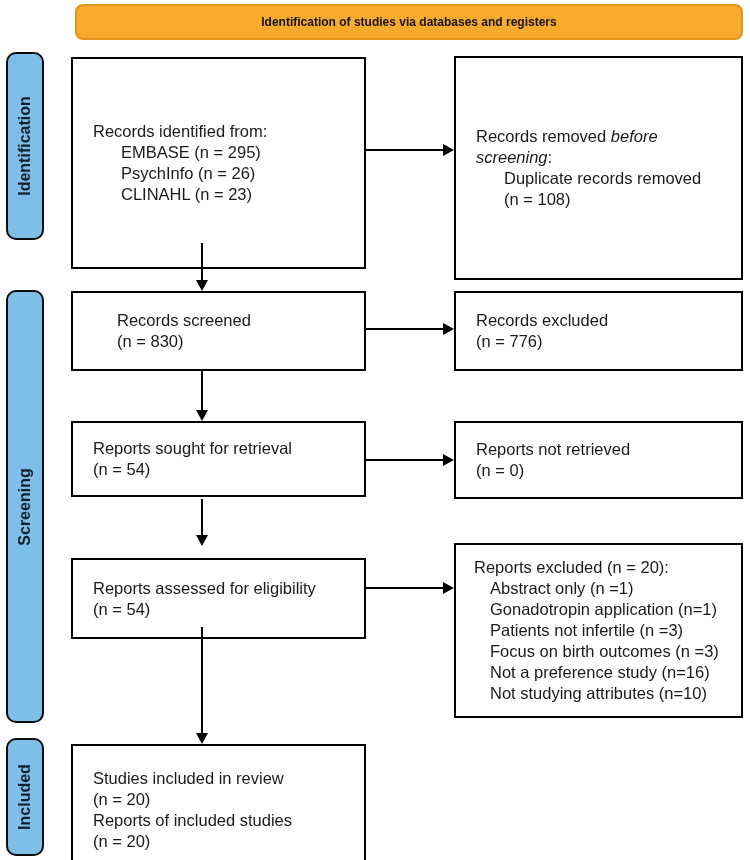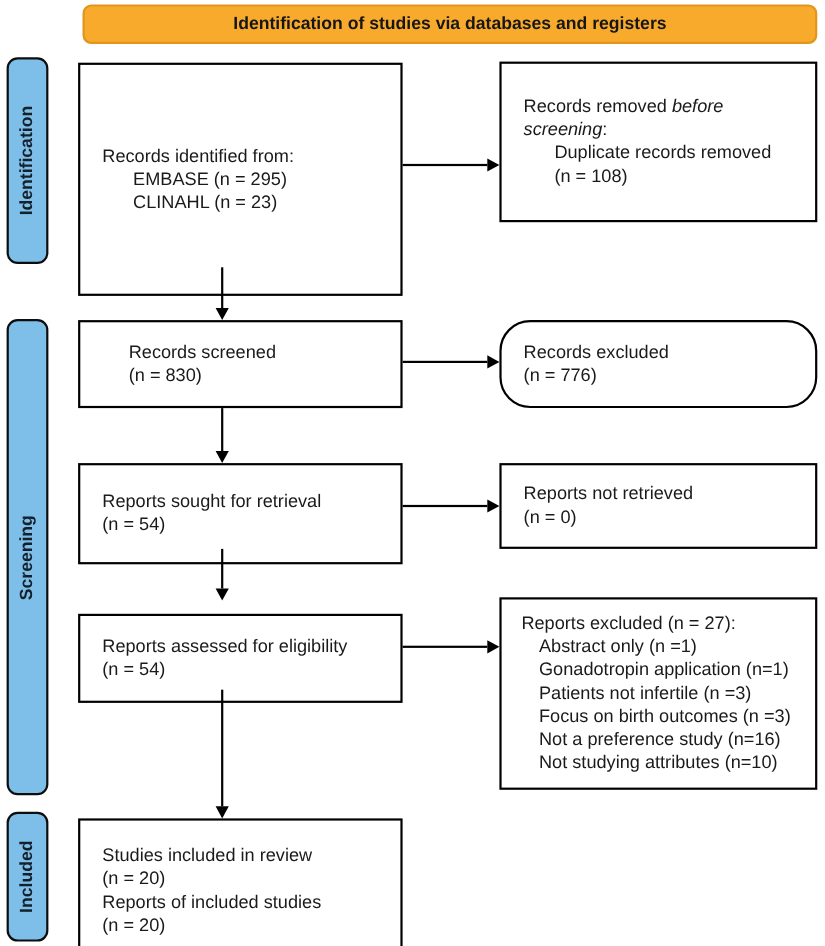--- a/index.html
+++ b/index.html
@@ -16,21 +16,21 @@
   
   .banner {
     position: absolute;
     left: 75px; top: 4px;
     width: 668px; height: 36px;
     background: #F8AA2D;
     border: 2px solid #E2951B;
     border-radius: 8px;
     box-sizing: border-box;
     display: flex; align-items: center; justify-content: center;
-    font-weight: bold; font-size: 16px;
+    font-weight: bold; font-size: 12px;
     color: #161616;
   }
 
   
   .stage {
     position: absolute;
     left: 6px; width: 38px;
     background: #7DBFE9;
     border: 2.5px solid #0d0d0d;
     border-radius: 10px;
@@ -59,24 +59,24 @@
     font-size: 16.5px;
     line-height: 21px;
     color: #1a1a1a;
   }
   .col-left  { left: 71px;  width: 295px; }
   .col-right { left: 454px; width: 289px; }
   .line { white-space: normal; }
   .indent { padding-left: 28px; }
 
   #box-identified           { top: 57px;  height: 212px; }
-  #box-removed              { top: 56px;  height: 146px; }
+  #box-removed              { top: 56px;  height: 224px; }
   #box-screened             { top: 291px; height: 80px; padding-left: 44px;  }
-  #box-excluded-screening   { top: 291px; height: 80px; border-radius: 28px;  }
-  #box-sought               { top: 421px; height: 92px;  }
+  #box-excluded-screening   { top: 291px; height: 80px;  }
+  #box-sought               { top: 421px; height: 76px;  }
   #box-not-retrieved        { top: 421px; height: 78px;  }
   #box-assessed             { top: 558px; height: 81px;  }
   #box-excluded-eligibility { top: 543px; height: 175px; padding-left: 18px; }
   #box-excluded-eligibility .indent { padding-left: 16px; }
   #box-included             { top: 744px; height: 132px; }
 
   
   .v-arrow { position: absolute; width: 2px; background: #000; }
   .v-arrow::after {
     content: ""; position: absolute; left: 50%; bottom: -11px;
@@ -121,20 +121,21 @@
   <div class="stage" id="stage-screening">
     <span>Screening</span>
   </div>
   <div class="stage" id="stage-included">
     <span>Included</span>
   </div>
 
   <div class="box col-left" id="box-identified">
     <div class="line">Records identified from:</div>
     <div class="line indent">EMBASE (n = 295)</div>
+    <div class="line indent">PsychInfo (n = 26)</div>
     <div class="line indent">CLINAHL (n = 23)</div>
   </div>
 
   <div class="box col-right" id="box-removed">
     <div class="line"><span>Records removed</span> <em>before</em></div>
     <div class="line"><em>screening</em><span>:</span></div>
     <div class="line indent">Duplicate records removed</div>
     <div class="line indent">(n = 108)</div>
   </div>
 
@@ -154,21 +155,21 @@
   <div class="box col-right" id="box-not-retrieved">
     <div class="line">Reports not retrieved</div>
     <div class="line">(n = 0)</div>
   </div>
 
   <div class="box col-left" id="box-assessed">
     <div class="line">Reports assessed for eligibility</div>
     <div class="line">(n = 54)</div>
   </div>
   <div class="box col-right" id="box-excluded-eligibility">
-    <div class="line">Reports excluded (n = 27):</div>
+    <div class="line">Reports excluded (n = 20):</div>
     <div class="line indent">Abstract only (n =1)</div>
     <div class="line indent">Gonadotropin application (n=1)</div>
     <div class="line indent">Patients not infertile (n =3)</div>
     <div class="line indent">Focus on birth outcomes (n =3)</div>
     <div class="line indent">Not a preference study (n=16)</div>
     <div class="line indent">Not studying attributes (n=10)</div>
   </div>
 
   <div class="box col-left" id="box-included">
     <div class="line">Studies included in review</div>

